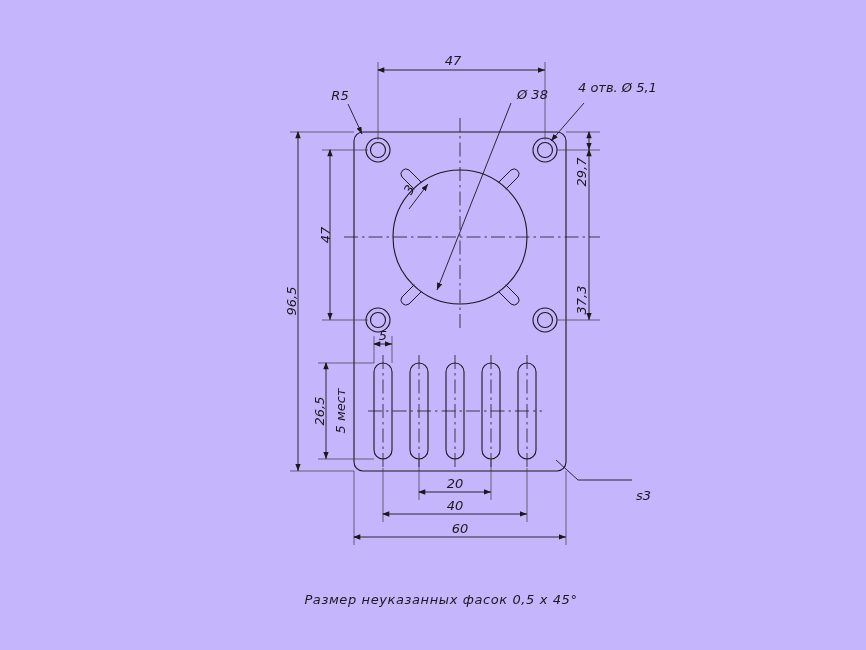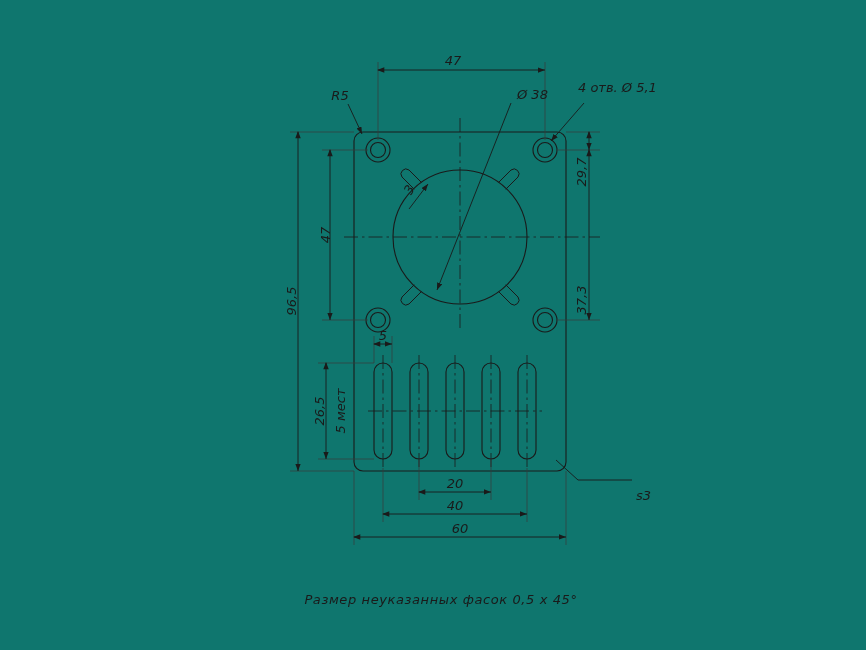--- a/index.html
+++ b/index.html
@@ -4,21 +4,21 @@
 <style>
   html, body {
     margin: 0;
     padding: 0;
     background: #ffffff;
   }
   #sheet {
     position: relative;
     width: 866px;
     height: 650px;
-    background: #0f766e;
+    background: #c4b5fd;
     overflow: hidden;
     font-family: "DejaVu Sans", sans-serif;
   }
   #drawing-svg {
     position: absolute;
     left: 0;
     top: 0;
   }
   .note {
     position: absolute;

